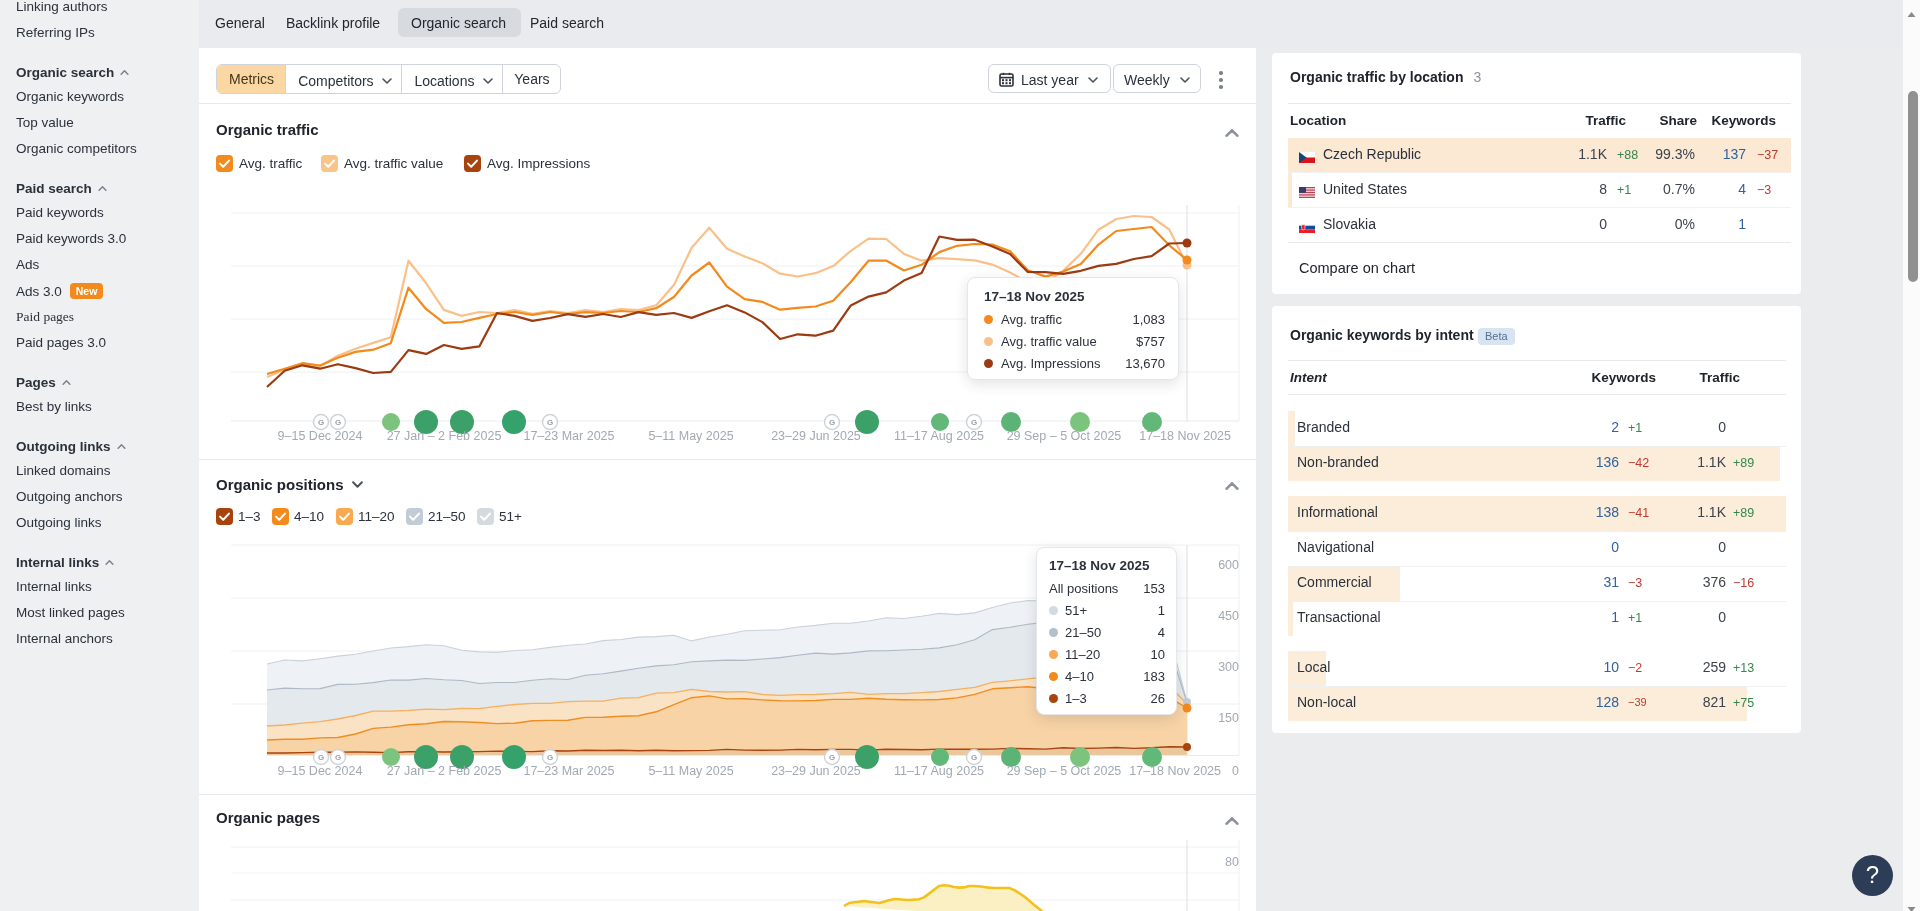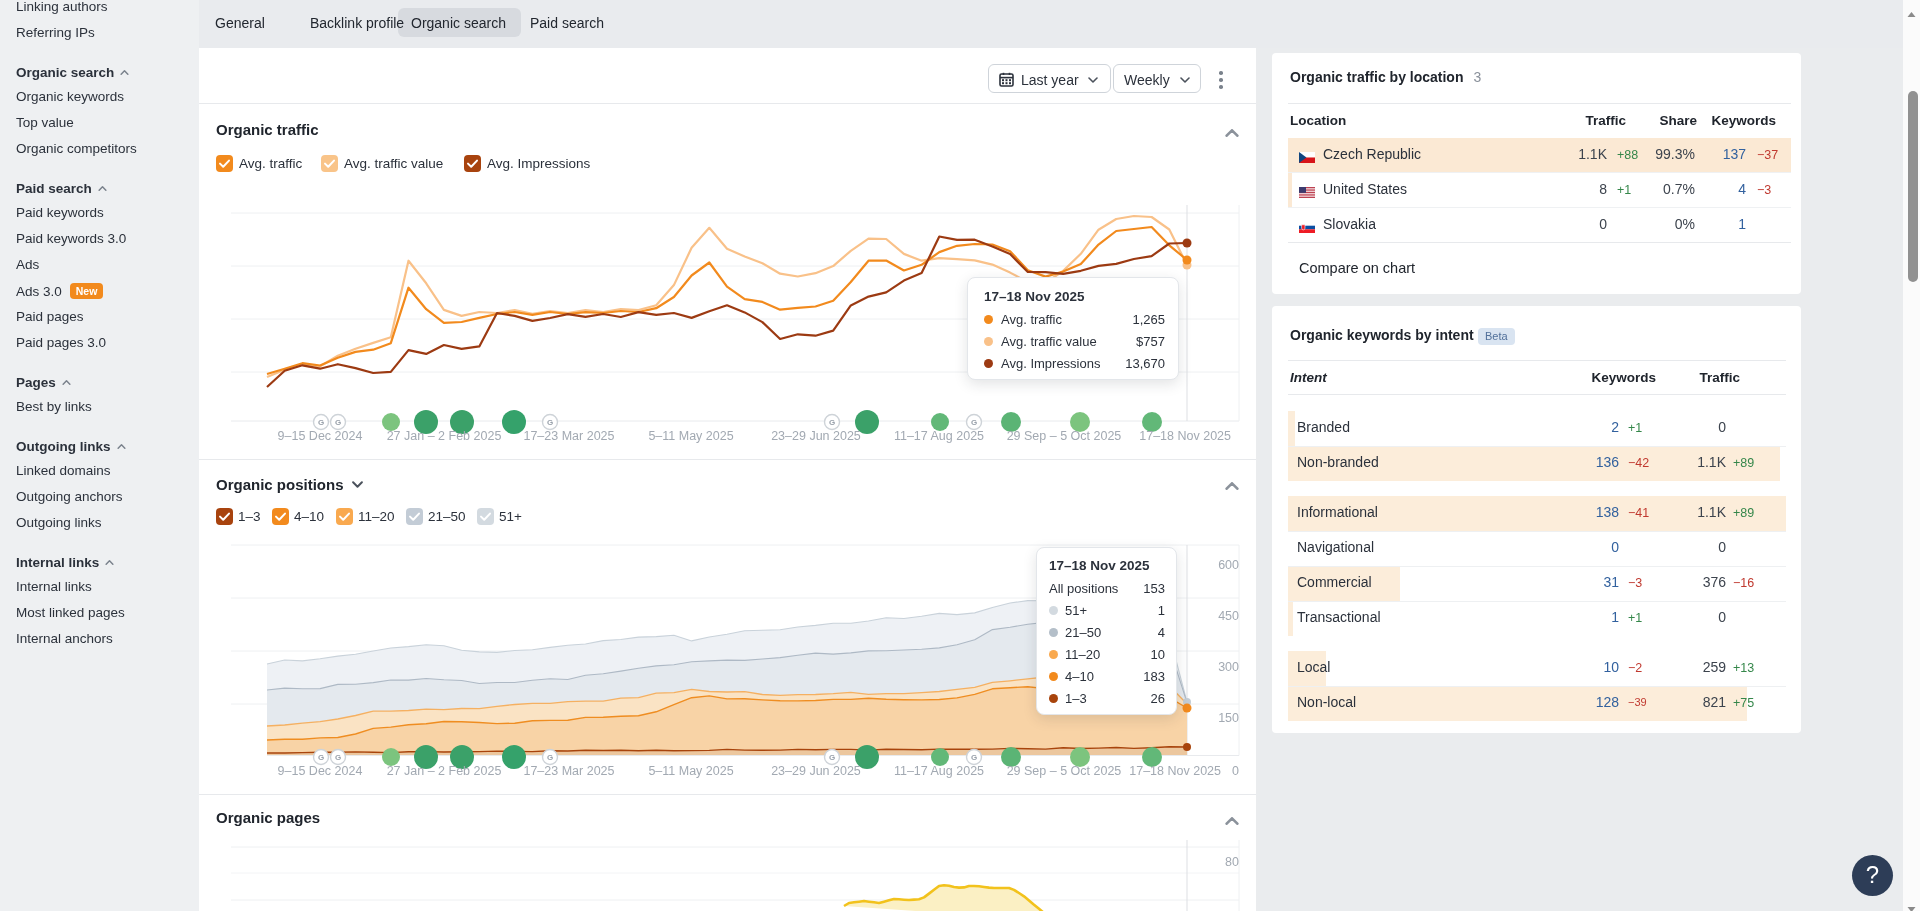--- a/index.html
+++ b/index.html
@@ -17,21 +17,21 @@
     <div style="position:absolute;left:16px;top:89px;white-space:nowrap;">Organic keywords</div>
     <div style="position:absolute;left:16px;top:115px;white-space:nowrap;">Top value</div>
     <div style="position:absolute;left:16px;top:141px;white-space:nowrap;">Organic competitors</div>
     <div style="position:absolute;left:16px;top:179px;white-space:nowrap;font-weight:bold;">Paid search<span style="display:inline-block;margin-left:6px;vertical-align:2px;"><svg width="9" height="5" viewBox="0 0 10 6">
           <path d="M1 5 L5 1 L9 5" fill="none" stroke="#7a828c" stroke-width="1.8" stroke-linecap="round" stroke-linejoin="round"></path>
         </svg></span></div>
     <div style="position:absolute;left:16px;top:205px;white-space:nowrap;">Paid keywords</div>
     <div style="position:absolute;left:16px;top:231px;white-space:nowrap;">Paid keywords 3.0</div>
     <div style="position:absolute;left:16px;top:257px;white-space:nowrap;">Ads</div>
     <div style="position:absolute;left:16px;top:283px;white-space:nowrap;">Ads 3.0<span style="display:inline-block;margin-left:8px;vertical-align:1.5px;background:#f28a1d;color:#fff;font-size:10.5px;font-weight:bold;padding:1.5px 6px 2.5px;border-radius:4px;">New</span></div>
-    <div style="position:absolute;left:16px;top:309px;white-space:nowrap;">Paid pages</div>
+    <div style="position:absolute;left:16px;top:309px;white-space:nowrap;font-family:Liberation Serif, serif;">Paid pages</div>
     <div style="position:absolute;left:16px;top:335px;white-space:nowrap;">Paid pages 3.0</div>
     <div style="position:absolute;left:16px;top:373px;white-space:nowrap;font-weight:bold;">Pages<span style="display:inline-block;margin-left:6px;vertical-align:2px;"><svg width="9" height="5" viewBox="0 0 10 6">
           <path d="M1 5 L5 1 L9 5" fill="none" stroke="#7a828c" stroke-width="1.8" stroke-linecap="round" stroke-linejoin="round"></path>
         </svg></span></div>
     <div style="position:absolute;left:16px;top:399px;white-space:nowrap;">Best by links</div>
     <div style="position:absolute;left:16px;top:437px;white-space:nowrap;font-weight:bold;">Outgoing links<span style="display:inline-block;margin-left:6px;vertical-align:2px;"><svg width="9" height="5" viewBox="0 0 10 6">
           <path d="M1 5 L5 1 L9 5" fill="none" stroke="#7a828c" stroke-width="1.8" stroke-linecap="round" stroke-linejoin="round"></path>
         </svg></span></div>
     <div style="position:absolute;left:16px;top:463px;white-space:nowrap;">Linked domains</div>
     <div style="position:absolute;left:16px;top:489px;white-space:nowrap;">Outgoing anchors</div>
@@ -41,28 +41,38 @@
         </svg></span></div>
     <div style="position:absolute;left:16px;top:579px;white-space:nowrap;">Internal links</div>
     <div style="position:absolute;left:16px;top:605px;white-space:nowrap;">Most linked pages</div>
     <div style="position:absolute;left:16px;top:631px;white-space:nowrap;">Internal anchors</div>
 </div>
 
 <div class="abs" style="left:199px;top:0;right:0;height:48px;background:#e9ebee;"></div>
 <div class="abs" style="left:398px;top:8px;width:123px;height:29px;background:#d7dadf;border-radius:6px;"></div>
 <div class="abs" style="left:199px;top:0;right:0;height:48px;font-size:14px;color:#22272f;">
   <span class="abs" style="left:16px;top:15px;">General</span>
-  <span class="abs" style="left:87px;top:15px;margin-left:24px;">Backlink profile</span>
+  <span class="abs" style="left:87px;top:15px;">Backlink profile</span>
   <span class="abs" style="left:212px;top:15px;">Organic search</span>
   <span class="abs" style="left:331px;top:15px;">Paid search</span>
 </div>
 
 <div class="abs" style="left:199px;top:48px;width:1057px;height:863px;background:#fff;">
 
   <div class="abs" style="left:0;top:0;width:1057px;height:56px;border-bottom:1px solid #e7e9ec;">
+    <div class="abs" style="left:17px;top:16px;height:30px;border:1px solid #cfd4da;border-radius:6px;display:flex;font-size:14px;color:#2b313b;">
+      <div style="background:#fbd7a4;border-radius:5px 0 0 5px;padding:5.5px 11px 5.5px 12px;color:#46351a;">Metrics</div>
+      <div style="border-left:1px solid #cfd4da;padding:5.5px 9px 5.5px 12px;">Competitors <span style="display:inline-block;margin-left:5px;vertical-align:2px;"><svg width="10" height="6" viewBox="0 0 10 6">
+              <path d="M1 1 L5 5 L9 1" fill="none" stroke="#4b525c" stroke-width="1.6" stroke-linecap="round" stroke-linejoin="round"></path>
+            </svg></span></div>
+      <div style="border-left:1px solid #cfd4da;padding:5.5px 9px 5.5px 12px;">Locations <span style="display:inline-block;margin-left:5px;vertical-align:2px;"><svg width="10" height="6" viewBox="0 0 10 6">
+              <path d="M1 1 L5 5 L9 1" fill="none" stroke="#4b525c" stroke-width="1.6" stroke-linecap="round" stroke-linejoin="round"></path>
+            </svg></span></div>
+      <div style="border-left:1px solid #cfd4da;padding:5.5px 10px 5.5px 11px;">Years</div>
+    </div>
     <div class="abs" style="left:789px;top:16px;height:29px;border:1px solid #cfd4da;border-radius:6px;padding:5px 12px 5px 10px;font-size:14px;color:#2b313b;">
       <svg width="15" height="15" viewBox="0 0 15 15" style="vertical-align:-2px;margin-right:7px;">
           <rect x="1" y="2" width="13" height="12" rx="1.5" fill="none" stroke="#2b313b" stroke-width="1.6"></rect>
           <line x1="1" y1="5.6" x2="14" y2="5.6" stroke="#2b313b" stroke-width="1.6"></line>
           <line x1="4.5" y1="0.8" x2="4.5" y2="3" stroke="#2b313b" stroke-width="1.6"></line>
           <line x1="10.5" y1="0.8" x2="10.5" y2="3" stroke="#2b313b" stroke-width="1.6"></line>
           <g fill="#2b313b">
             <rect x="3" y="7.2" width="2" height="2"></rect>
             <rect x="6.5" y="7.2" width="2" height="2"></rect>
             <rect x="10" y="7.2" width="2" height="2"></rect>
@@ -258,21 +268,21 @@
         <line x1="1040" y1="0" x2="1040" y2="71" stroke="#eef0f2" stroke-width="1"></line>
         <polygon points="645.0,66.0 650.0,63.0 655.0,62.3 660.0,61.7 665.0,61.0 670.0,61.7 675.0,62.3 680.0,63.0 685.0,61.7 690.0,60.3 695.0,59.0 700.0,59.3 705.0,59.7 710.0,60.0 715.0,59.6 720.0,59.2 725.0,57.4 730.0,53.6 735.0,49.8 740.0,46.0 745.0,45.3 750.0,45.8 755.0,47.0 760.0,47.6 765.0,47.4 770.0,46.0 775.0,46.0 780.0,46.3 785.0,47.0 790.0,47.6 795.0,48.0 800.0,48.0 805.0,48.0 810.0,48.0 815.0,49.9 820.0,53.0 825.0,56.3 830.0,60.4 835.0,64.7 840.0,68.8 845.0,73.0 845.0,80" fill="#fbf0c4"></polygon>
         <polyline points="645.0,66.0 650.0,63.0 655.0,62.3 660.0,61.7 665.0,61.0 670.0,61.7 675.0,62.3 680.0,63.0 685.0,61.7 690.0,60.3 695.0,59.0 700.0,59.3 705.0,59.7 710.0,60.0 715.0,59.6 720.0,59.2 725.0,57.4 730.0,53.6 735.0,49.8 740.0,46.0 745.0,45.3 750.0,45.8 755.0,47.0 760.0,47.6 765.0,47.4 770.0,46.0 775.0,46.0 780.0,46.3 785.0,47.0 790.0,47.6 795.0,48.0 800.0,48.0 805.0,48.0 810.0,48.0 815.0,49.9 820.0,53.0 825.0,56.3 830.0,60.4 835.0,64.7 840.0,68.8 845.0,73.0" fill="none" stroke="#f2c21c" stroke-width="2.6" stroke-linejoin="round"></polyline>
         <text x="1040" y="26" text-anchor="end" font-size="12.5" fill="#a2a9b2">80</text>
       </svg></div>
 </div>
 
 <div class="abs" style="left:967px;top:277px;width:212px;height:103px;background:#fff;border:1px solid #e3e6ea;border-radius:8px;box-shadow:0 4px 14px rgba(30,36,46,0.13);font-size:13px;color:#2b313b;">
   <div style="position:absolute;left:16px;top:11px;font-size:13.5px;font-weight:bold;">17–18 Nov 2025</div>
   <div style="position:absolute;left:16px;top:34px;"><span style="display:inline-block;width:9px;height:9px;border-radius:50%;background:#f28a1d;margin-right:8px;"></span>Avg. traffic</div>
-  <div style="position:absolute;right:13px;top:34px;">1,265</div>
+  <div style="position:absolute;right:13px;top:34px;">1,083</div>
   <div style="position:absolute;left:16px;top:56px;"><span style="display:inline-block;width:9px;height:9px;border-radius:50%;background:#f9c189;margin-right:8px;"></span>Avg. traffic value</div>
   <div style="position:absolute;right:13px;top:56px;">$757</div>
   <div style="position:absolute;left:16px;top:78px;"><span style="display:inline-block;width:9px;height:9px;border-radius:50%;background:#9c3a12;margin-right:8px;"></span>Avg. Impressions</div>
   <div style="position:absolute;right:13px;top:78px;">13,670</div>
 </div>
 
 <div class="abs" style="left:1036px;top:547px;width:141px;height:168px;background:#fff;border:1px solid #e3e6ea;border-radius:8px;box-shadow:0 4px 14px rgba(30,36,46,0.13);font-size:13px;color:#2b313b;">
   <div style="position:absolute;left:12px;top:10px;font-size:13.5px;font-weight:bold;">17–18 Nov 2025</div>
   <div style="position:absolute;left:12px;top:33px;">All positions</div>
     <div style="position:absolute;right:11px;top:33px;">153</div>

